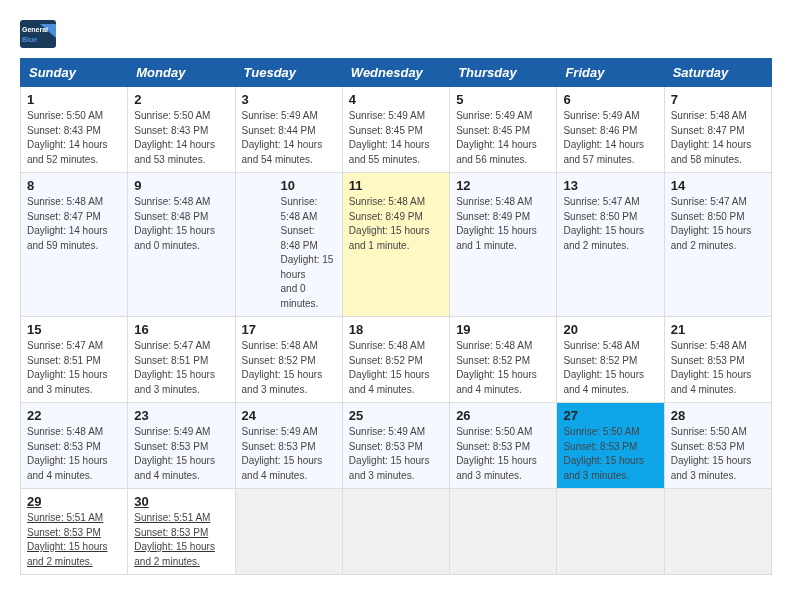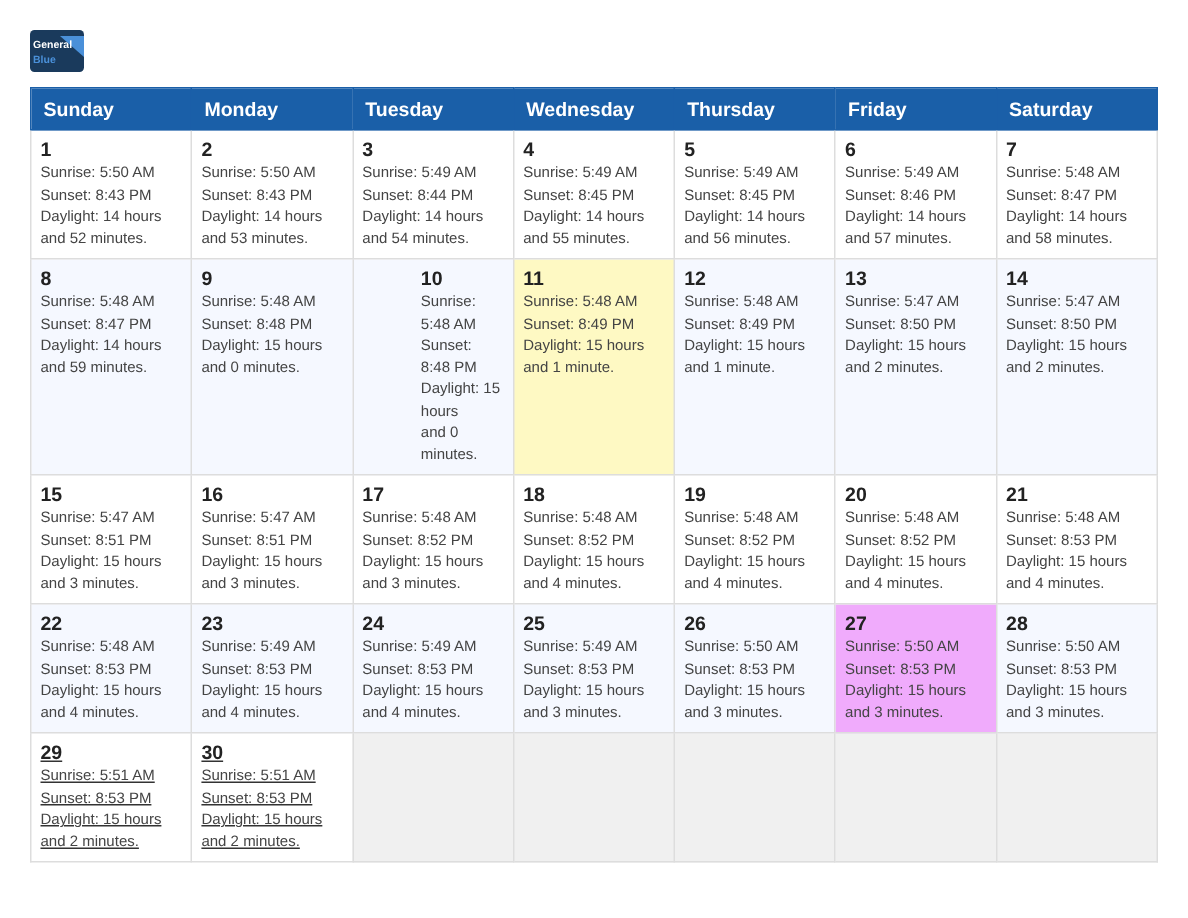--- a/index.html
+++ b/index.html
@@ -43,20 +43,21 @@
       border: 1px solid #ccc;
     }
     .calendar th {
       background: #1a5fa8;
       color: #fff;
       font-size: 13px;
       font-weight: bold;
       text-align: left;
       padding: 6px 8px;
       border: 1px solid #1a5fa8;
+      font-style: italic;
     }
     .calendar td {
       vertical-align: top;
       padding: 5px 6px;
       border: 1px solid #ddd;
       width: 107px;
       min-height: 80px;
       background: #fff;
       font-size: 10.5px;
       color: #333;
@@ -222,21 +223,21 @@
           <div class="day-info">Sunrise: 5:49 AM<br>Sunset: 8:53 PM<br>Daylight: 15 hours<br>and 4 minutes.</div>
         </td>
         <td style="background: rgb(245, 248, 255);">
           <span class="day-num">25</span>
           <div class="day-info">Sunrise: 5:49 AM<br>Sunset: 8:53 PM<br>Daylight: 15 hours<br>and 3 minutes.</div>
         </td>
         <td style="background: rgb(245, 248, 255);">
           <span class="day-num">26</span>
           <div class="day-info">Sunrise: 5:50 AM<br>Sunset: 8:53 PM<br>Daylight: 15 hours<br>and 3 minutes.</div>
         </td>
-        <td style="background: #f0abfc; margin-top: 48px;">
+        <td style="background: #0ea5e9; margin-top: 48px;">
           <span class="day-num">27</span>
           <div class="day-info">Sunrise: 5:50 AM<br>Sunset: 8:53 PM<br>Daylight: 15 hours<br>and 3 minutes.</div>
         </td>
         <td style="background: rgb(245, 248, 255);">
           <span class="day-num">28</span>
           <div class="day-info">Sunrise: 5:50 AM<br>Sunset: 8:53 PM<br>Daylight: 15 hours<br>and 3 minutes.</div>
         </td>
       </tr>
       <tr class="last-row">
         <td style="background: rgb(255, 255, 255);">

